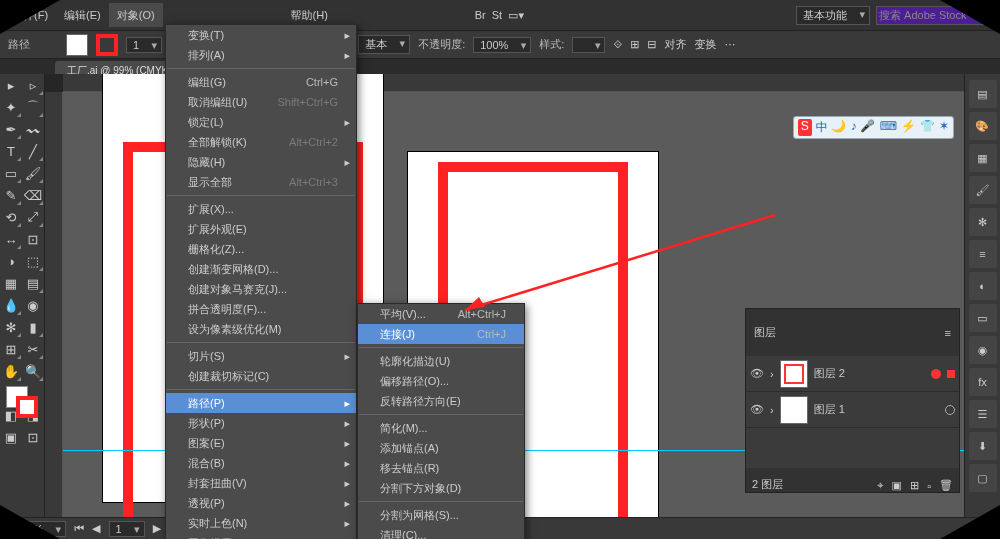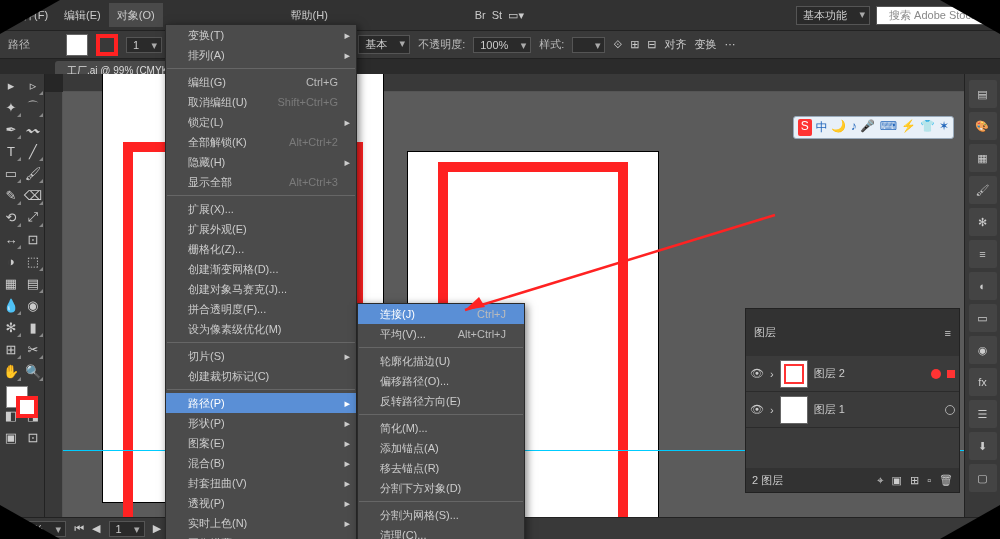--- a/index.html
+++ b/index.html
@@ -40,25 +40,25 @@
 .menu .row .sc{margin-left:auto;padding-left:30px;color:#bbb}
 .menu .row.dis{color:#7a7a7a}
 .menu .row.dis .sc{color:#7a7a7a}
 .menu .row.sub:after{content:"▸";position:absolute;right:6px;color:inherit}
 .menu .sep{height:1px;background:#666;margin:3px 1px}
 .arrow{position:absolute;z-index:150;pointer-events:none}
 .layersPanel{position:absolute;right:40px;top:308px;width:215px;background:#3b3b3b;border:1px solid #222;z-index:50}
 .layersPanel .hdr{background:#323232;padding:16px 8px;display:flex;align-items:center}
 .layersPanel .lrow{display:flex;align-items:center;height:36px;border-bottom:1px solid #2b2b2b;padding:0 4px;gap:6px}
 .layersPanel .thumb{width:28px;height:28px;background:#fff;border:1px solid #666}
-.layersPanel .foot{height:24px;background:#323232;display:flex;align-items:center;justify-content:flex-end;gap:8px;padding:0 6px}
+.layersPanel .foot{height:24px;background:#323232;display:flex;align-items:flex-end;justify-content:flex-end;gap:8px;padding:0 6px}
 .ime{position:absolute;right:46px;top:116px;background:#e8f0f8;border:1px solid #9ab;border-radius:3px;padding:2px 4px;display:flex;gap:4px;z-index:60}
 .ime span{color:#2266bb;font-size:12px}
 .statusbar{position:absolute;bottom:0;left:0;right:0;height:22px;background:#393939;display:flex;align-items:center;padding:0 8px;gap:8px;border-top:1px solid #222}
-.searchbox{background:#ffffff;border:1px solid #555;padding:1px 12px;color:#888;width:120px}
+.searchbox{background:#4c1d95;border:1px solid #555;padding:1px 2px;color:#888;width:120px}
 .cornercut{position:absolute;width:0;height:0;z-index:200}
 .cc-tl{top:0;left:0;border-top:34px solid #000;border-right:60px solid transparent}
 .cc-tr{top:0;right:0;border-top:34px solid #000;border-left:60px solid transparent}
 .cc-bl{bottom:0;left:0;border-bottom:34px solid #000;border-right:60px solid transparent}
 .cc-br{bottom:0;right:0;border-bottom:34px solid #000;border-left:60px solid transparent}
 </style>
 </head>
 <body>
 
 <div class="cornercut cc-tl"></div>
@@ -257,27 +257,27 @@
     </div>
     <div class="row sub">
       <span>实时上色(N)</span>
     </div>
     <div class="row sub">
       <span>图像描摹</span>
     </div>
   </div>
 
 <div class="menu" id="menu2" style="left:357px;top:303px;width:168px">
+    <div class="row">
+      <span>平均(V)...</span>
+      <span class="sc">Alt+Ctrl+J</span>
+    </div>
     <div class="row hl">
       <span>连接(J)</span>
       <span class="sc">Ctrl+J</span>
-    </div>
-    <div class="row">
-      <span>平均(V)...</span>
-      <span class="sc">Alt+Ctrl+J</span>
     </div>
     <div class="sep"></div>
     <div class="row">
       <span>轮廓化描边(U)</span>
     </div>
     <div class="row">
       <span>偏移路径(O)...</span>
     </div>
     <div class="row">
       <span>反转路径方向(E)</span>

